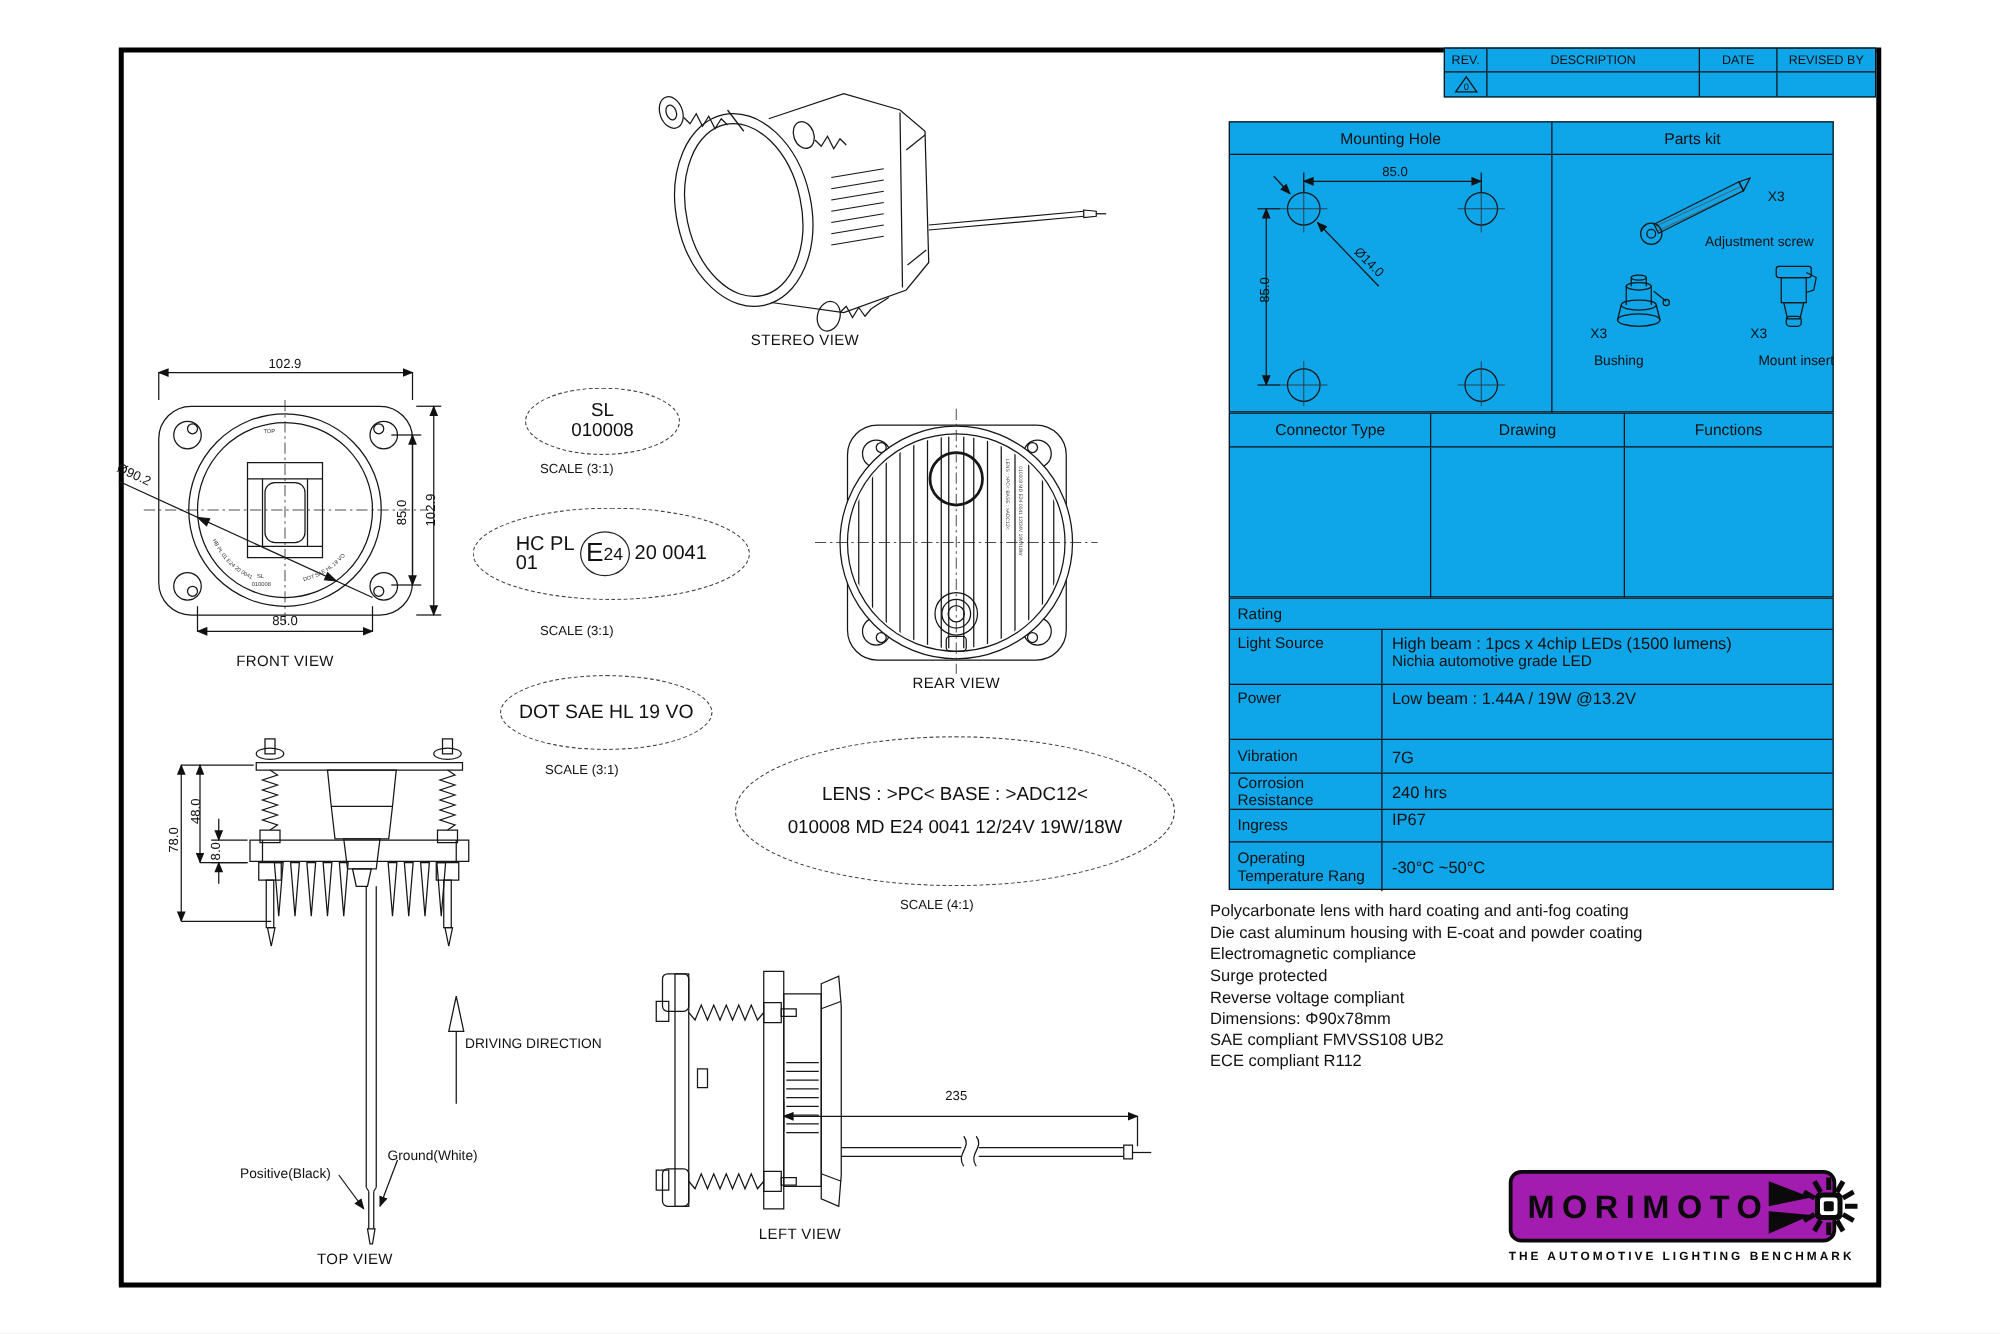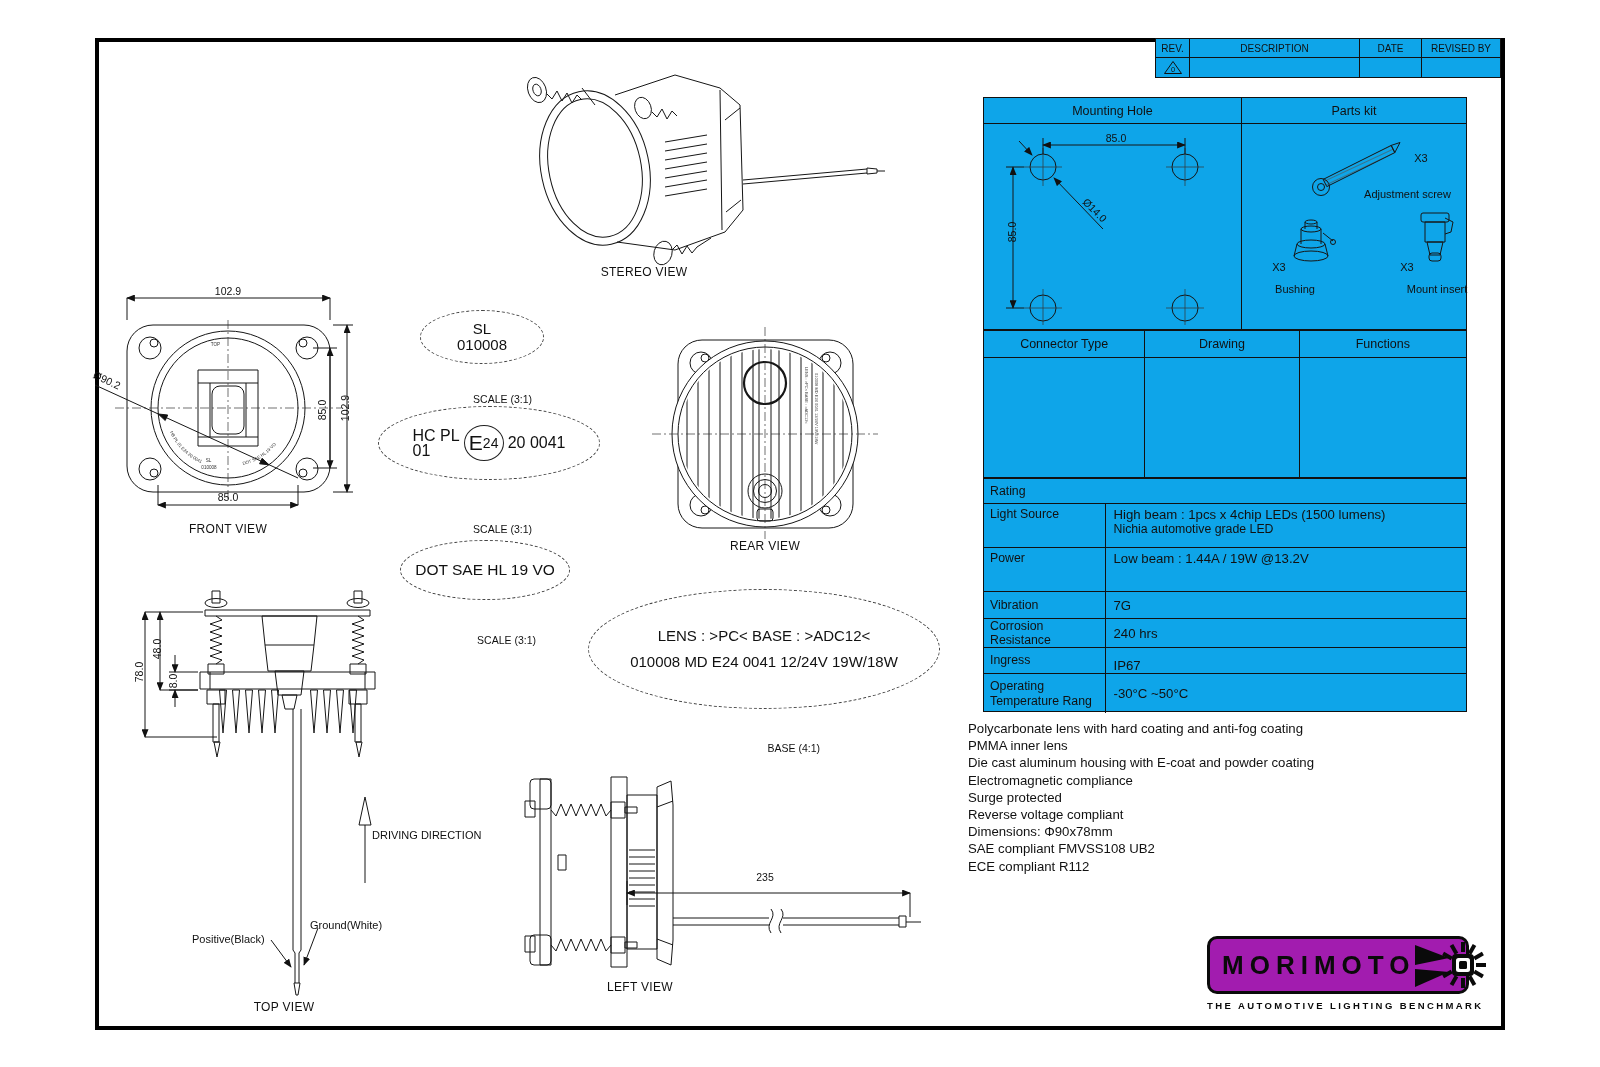--- a/index.html
+++ b/index.html
@@ -7,21 +7,21 @@
           font-family:"Liberation Sans", sans-serif;color:#111;}
   .frame{position:absolute;left:95px;top:38px;width:1402px;height:984px;border:4px solid #000;}
   .abs{position:absolute;}
   .lbl{position:absolute;font-size:12px;font-weight:500;letter-spacing:.3px;text-align:center;color:#111;white-space:nowrap;}
   .dim{position:absolute;font-size:10.5px;text-align:center;color:#111;white-space:nowrap;}
   .rot90{transform:rotate(-90deg);}
   .small{font-size:11px;}
   
   .oval{position:absolute;border:1.2px dashed #444;border-radius:50%;display:flex;flex-direction:column;
         align-items:center;justify-content:center;text-align:center;}
-  .scale{position:absolute;font-size:10.5px;text-align:right;white-space:nowrap;margin-top:24px;}
+  .scale{position:absolute;font-size:10.5px;text-align:left;white-space:nowrap;}
   .ecircle{width:38px;height:34px;border:1.3px solid #222;border-radius:50%;display:flex;align-items:center;
            justify-content:center;margin:0 4px;}
   
   .ttable{position:absolute;border:1.2px solid #111;box-sizing:border-box;background:#0ea5e9;}
   .trow{display:flex;box-sizing:border-box;}
   .tcell{box-sizing:border-box;border-right:1.2px solid #111;display:flex;align-items:center;justify-content:center;
          font-size:12.5px;}
   .tcell:last-child{border-right:none;}
   .hrule{border-bottom:1.2px solid #111;}
   .spec-label{justify-content:flex-start;padding-left:6px;font-size:12.3px;line-height:1.15;}
@@ -326,21 +326,21 @@
 
   <div class="oval" style="left:400px;top:540px;width:168px;height:58px">
     <div style="font-size:15.5px">DOT SAE HL 19 VO</div>
   </div>
   <div class="scale" style="left:436px;top:610px;width:100px">SCALE (3:1)</div>
 
   <div class="oval" style="left:588px;top:589px;width:350px;height:118px">
     <div style="font-size:15px;line-height:26px">LENS : &gt;PC&lt;  BASE : &gt;ADC12&lt;</div>
     <div style="font-size:15px;line-height:26px">010008   MD E24 0041   12/24V  19W/18W</div>
   </div>
-  <div class="scale" style="left:720px;top:718px;width:100px">BASE (4:1)</div>
+  <div class="scale" style="left:720px;top:718px;width:100px">SCALE (4:1)</div>
 
   <div class="ttable" style="left:1155px;top:38px;width:346px;height:40px">
     <div class="trow hrule" style="height:19px">
       <div class="tcell" style="width:34px;font-size:10px">REV.</div>
       <div class="tcell" style="width:170px;font-size:10px">DESCRIPTION</div>
       <div class="tcell" style="width:62px;font-size:10px">DATE</div>
       <div class="tcell" style="width:78px;font-size:10px">REVISED BY</div>
     </div>
     <div class="trow" style="height:19px">
       <div class="tcell" style="width:34px">
@@ -472,35 +472,34 @@
         </div>
     </div>
     <div class="trow hrule" style="height:29px">
       <div class="tcell spec-label" style="width:122px">Corrosion Resistance</div>
       <div class="tcell spec-value" style="width:362px;justify-content:center">
           <span>240 hrs</span>
         </div>
     </div>
     <div class="trow hrule" style="height:26px">
       <div class="tcell spec-label" style="width:122px">Ingress</div>
-      <div class="tcell spec-value" style="width:362px;justify-content:flex-end">
+      <div class="tcell spec-value" style="width:362px;justify-content:flex-start">
           <span>IP67</span>
         </div>
     </div>
     <div class="trow" style="height:39px">
       <div class="tcell spec-label" style="width:122px">Operating Temperature Rang</div>
       <div class="tcell spec-value" style="width:362px;justify-content:center">
           <span>-30°C ~50°C</span>
         </div>
     </div>
   </div>
 
   <div class="features">
     <div>Polycarbonate lens with hard coating and anti-fog coating</div>
-    <div>PMMA inner lens</div>
     <div>Die cast aluminum housing with E-coat and powder coating</div>
     <div>Electromagnetic compliance</div>
     <div>Surge protected</div>
     <div>Reverse voltage compliant</div>
     <div>Dimensions: Φ90x78mm</div>
     <div>SAE compliant FMVSS108 UB2</div>
     <div>ECE compliant R112</div>
   </div>
 
   <div class="logo-box">

